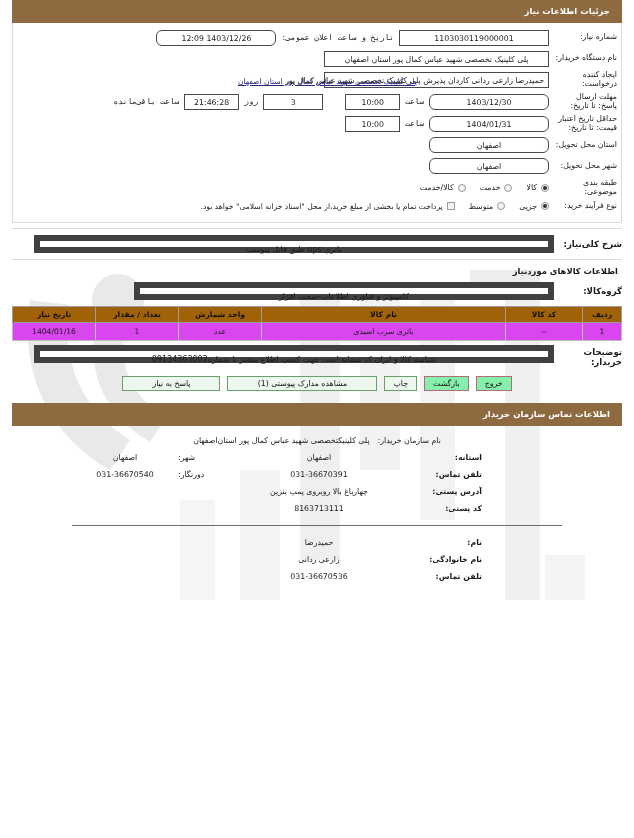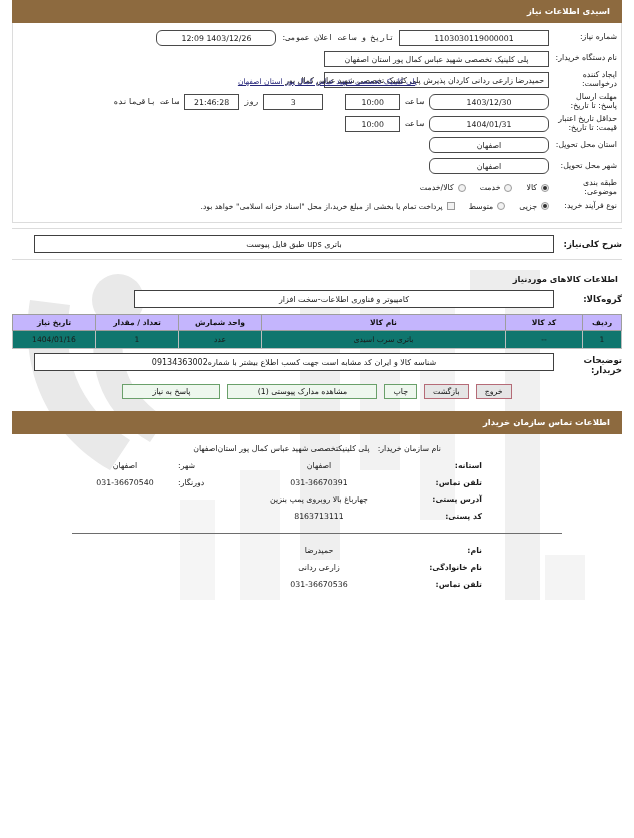--- a/index.html
+++ b/index.html
@@ -175,56 +175,56 @@
   }
   .biglabel {
     font-weight: bold;
     font-size: 8.6px;
     width: 62px;
     text-align: right;
     padding-left: 6px;
     flex: 0 0 auto;
   }
   .bigbox {
-    border: 1px solid #404040;
+    border: 6px solid #404040;
     background: #ffffff;
     height: 18px;
     line-height: 18px;
     font-size: 8px;
     text-align: center;
     box-sizing: border-box;
     flex: 0 0 auto;
   }
   .subhead {
     font-weight: bold;
     font-size: 8.4px;
     text-align: right;
-    margin: 14px 4px 4px 0;
+    margin: 6px 4px 4px 0;
   }
 
   
   table.items {
     width: 100%;
     border-collapse: collapse;
     font-size: 7.6px;
     background: #ffffff;
   }
   table.items th {
-    background: #c4b5fd;
+    background: #a16207;
     border: 1px solid #9d9d9d;
     font-weight: bold;
     height: 15px;
     padding: 0 2px;
     color: #111;
   }
   table.items td {
     border: 1px solid #bdbdbd;
     height: 17px;
     text-align: center;
-    background: #0f766e;
+    background: #d946ef;
     padding: 0 2px;
   }
 
   
   .btnrow {
     display: flex;
     justify-content: center;
     align-items: center;
     gap: 7px;
     margin: 9px 0 4px 0;
@@ -238,21 +238,21 @@
     border: 1px solid #6aa06a;
     background: #eef7ee;
     color: #111;
     cursor: pointer;
     white-space: nowrap;
     text-align: center;
     font-family: inherit;
   }
   .btn.danger {
     border: 1px solid #b56b77;
-    background: #e5e5e5;
+    background: #86efac;
   }
 
   
   .contact {
     padding: 10px 0 0 0;
     font-size: 7.8px;
   }
   .crow {
     display: flex;
     align-items: center;
@@ -307,21 +307,21 @@
     <path d="M470 270 L 540 270 L 540 300 L 470 300 Z" opacity="0.8"></path>
     <path d="M505 300 L 540 300 L 540 600 L 505 600 Z" opacity="0.7"></path>
     <path d="M545 555 L 585 555 L 585 600 L 545 600 Z" opacity="0.5"></path>
     <path d="M240 470 L 280 470 L 280 600 L 240 600 Z" opacity="0.5"></path>
     <path d="M180 500 L 215 500 L 215 600 L 180 600 Z" opacity="0.45"></path>
   </g>
 </svg>
 
 <div class="page">
 
-  <div class="section-bar">اسیدی اطلاعات نیاز</div>
+  <div class="section-bar">جزئیات اطلاعات نیاز</div>
 
   <div class="panel">
 
     <div class="frow">
       <div class="flabel w62">شماره نیاز:</div>
       <div class="fbox w150 num">1103030119000001</div>
       <div class="mini-label">تاریخ و ساعت اعلان عمومی:</div>
       <div class="fbox w120 num">1403/12/26 12:09</div>
     </div>
 

